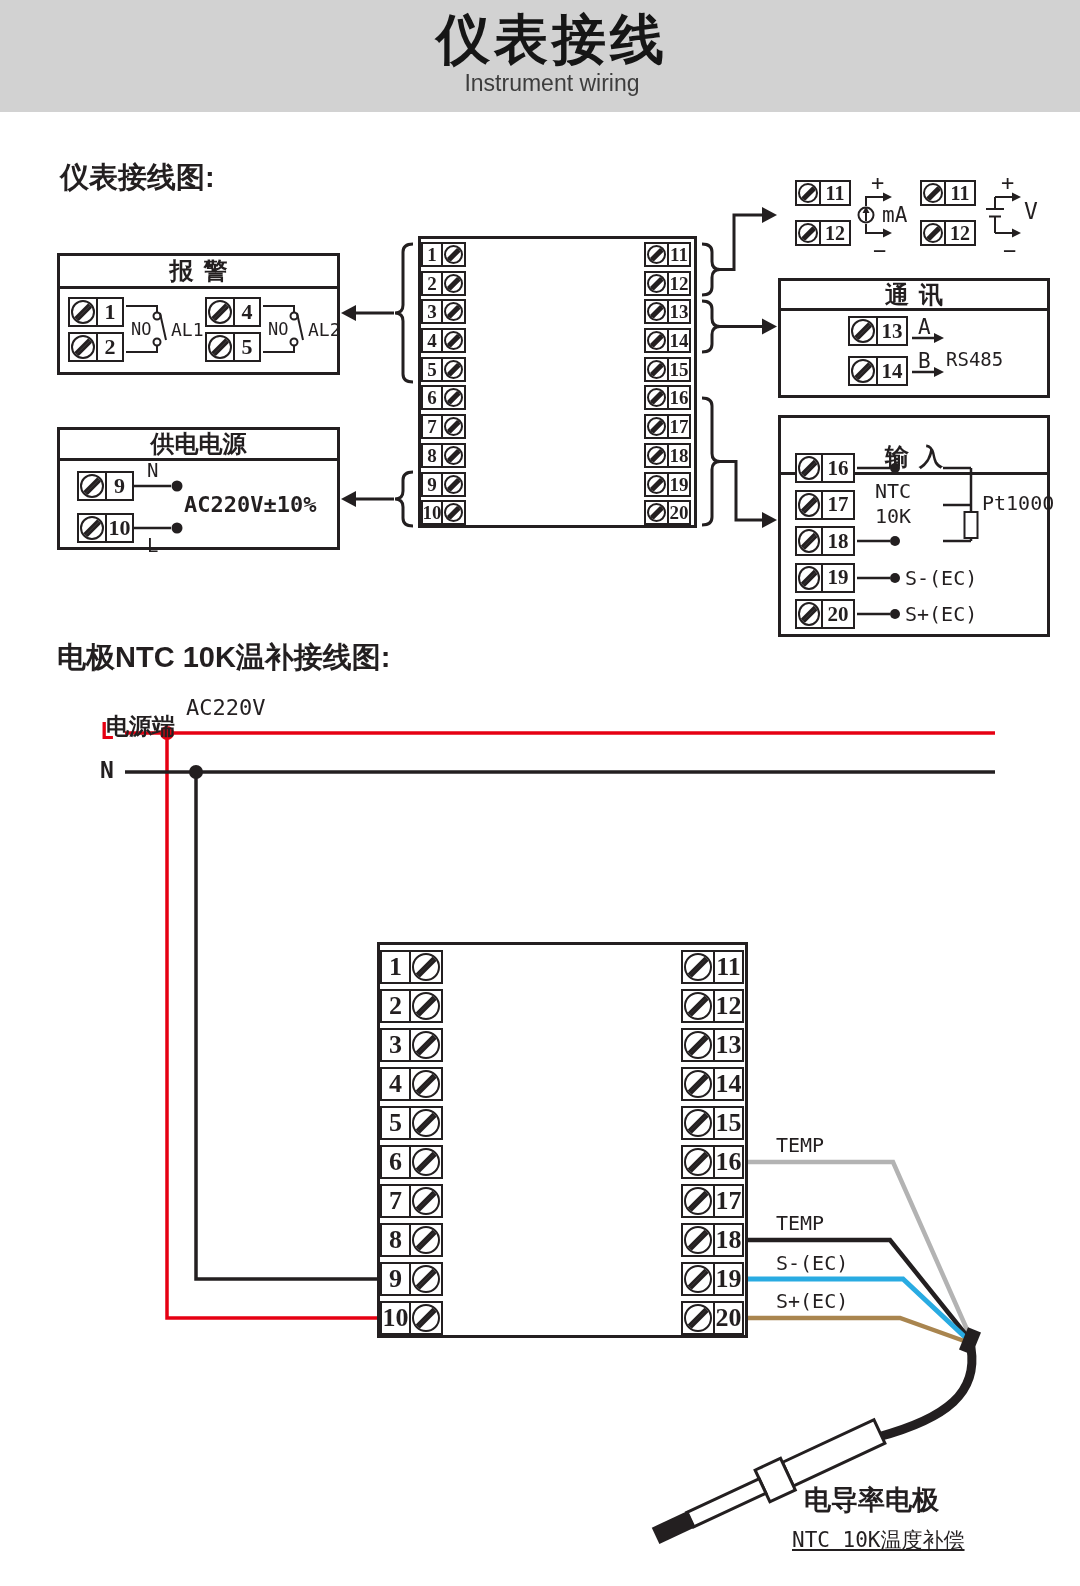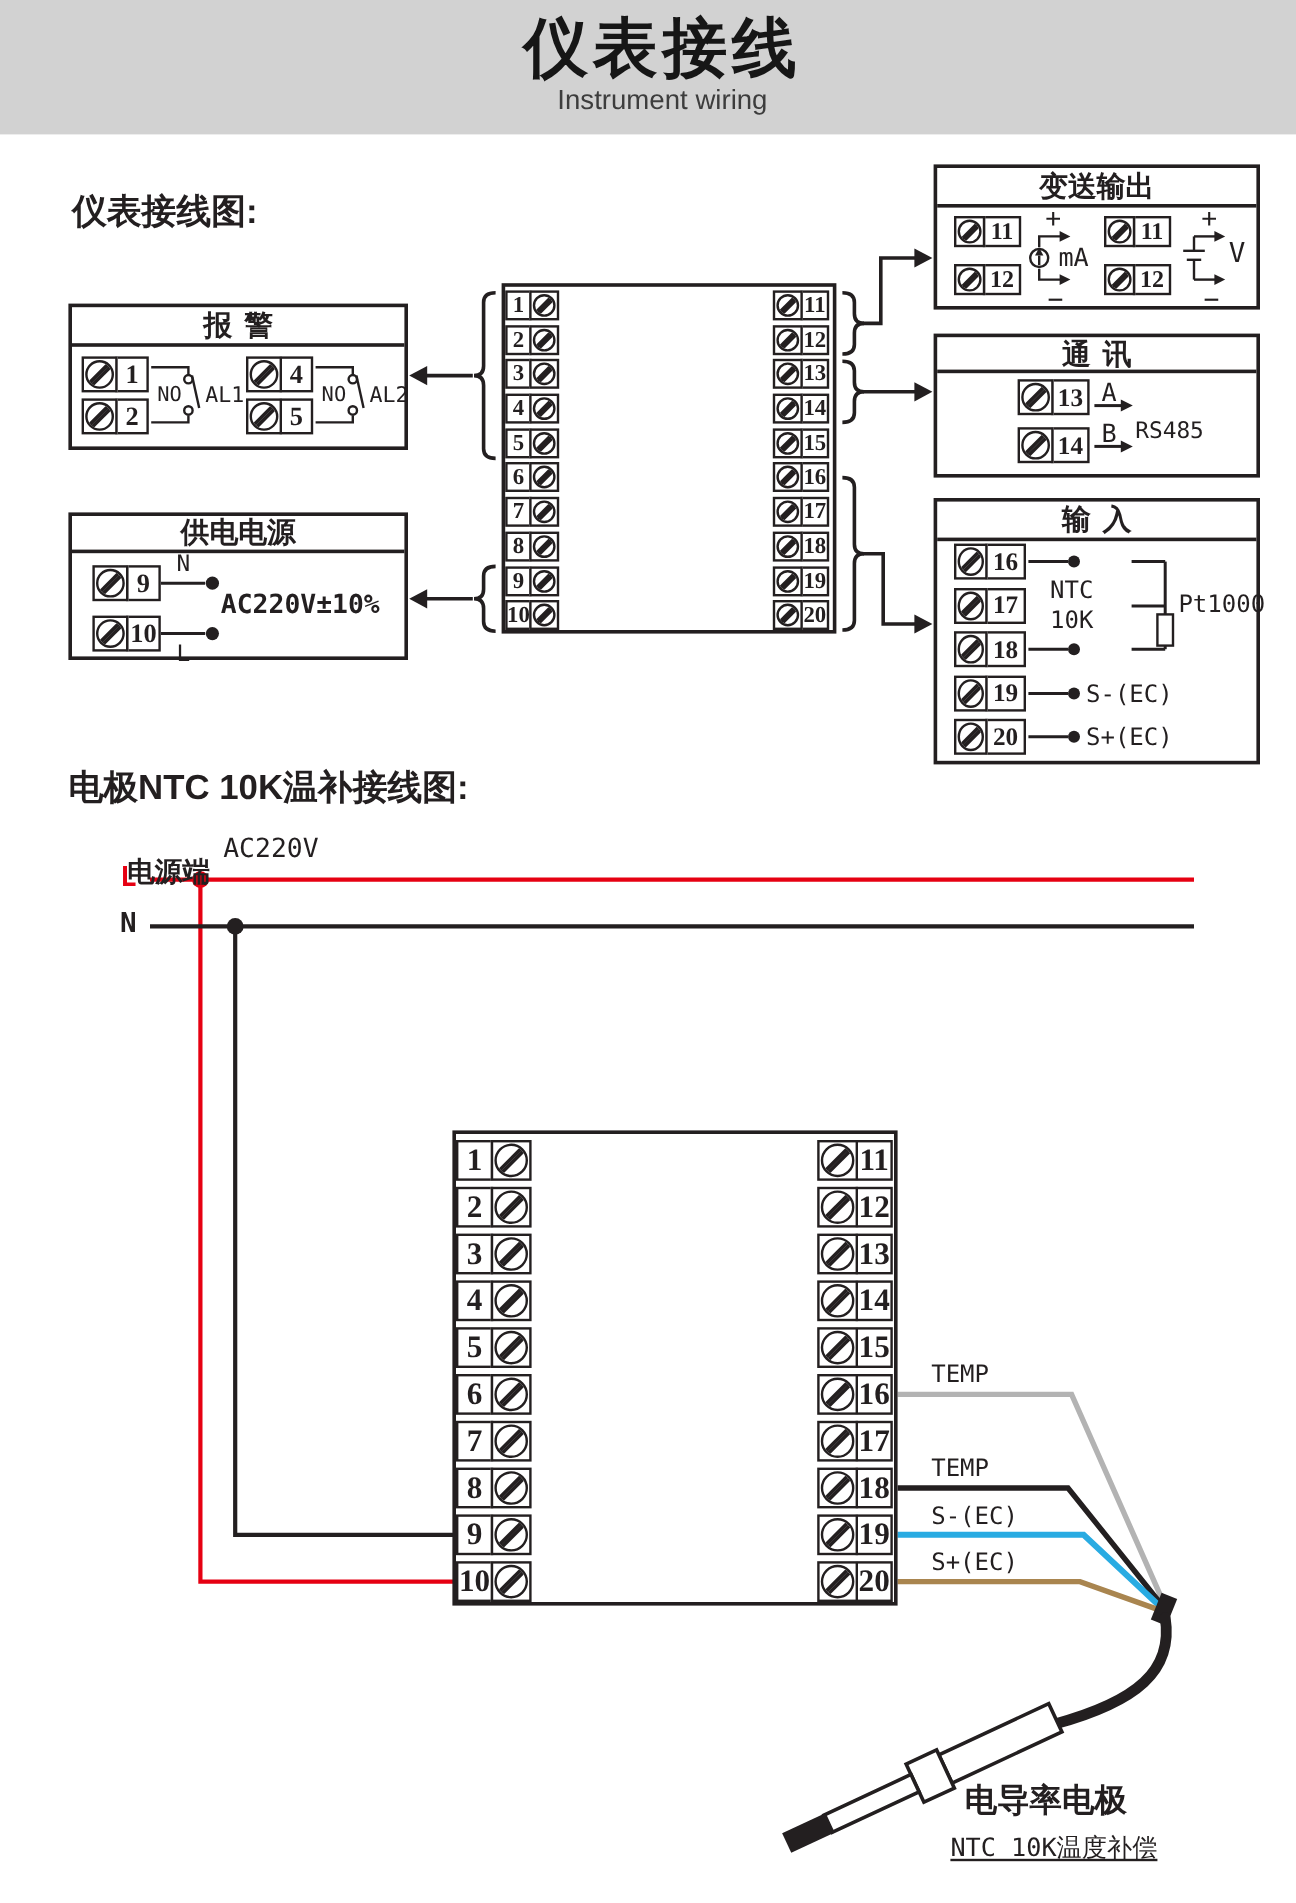--- a/index.html
+++ b/index.html
@@ -423,23 +423,20 @@
             <i class="slot s2"></i>
           </u>
         </span>
         <span class="tnum">10</span>
       </div>
     </div>
   <div class="lbl mono" style="left:147px;top:461px;font-size:19px;">N</div>
   <div class="lbl mono" style="left:147px;top:536px;font-size:19px;">L</div>
   <div class="lbl mono" style="left:184px;top:494px;font-size:22px;font-weight:bold;">AC220V±10%</div>
 
-  <div class="fbox" style="left:778px;top:137px;width:272px;height:121px;">
-    <div class="bh" style="height:30px;">变送输出</div>
-  </div>
   <div class="term-col screw-first" style="left:795px;top:180px;--rh:26px;--gap:14px;--nw:32px;--sw:26px;--fs:20px;--fw:600;">
       <div class="trow">
         <span class="tscrew">
           <u>
             <i class="slot s1"></i>
             <i class="slot s2"></i>
           </u>
         </span>
         <span class="tnum">11</span>
       </div>
@@ -501,21 +498,21 @@
           </u>
         </span>
         <span class="tnum">14</span>
       </div>
     </div>
   <div class="lbl mono" style="left:918px;top:317px;font-size:21px;">A</div>
   <div class="lbl mono" style="left:918px;top:351px;font-size:21px;">B</div>
   <div class="lbl mono" style="left:946px;top:350px;font-size:19px;text-align:right;">RS485</div>
 
   <div class="fbox" style="left:778px;top:415px;width:272px;height:222px;">
-    <div class="bh sp2" style="height:30px;">输入</div>
+    <div class="bh sp2" style="height:30px;margin-top:24px;">输入</div>
   </div>
   <div class="term-col screw-first" style="left:795px;top:453px;--rh:30px;--gap:6.6px;--nw:34px;--sw:28px;--fs:21px;--fw:600;">
       <div class="trow">
         <span class="tscrew">
           <u>
             <i class="slot s1"></i>
             <i class="slot s2"></i>
           </u>
         </span>
         <span class="tnum">16</span>

